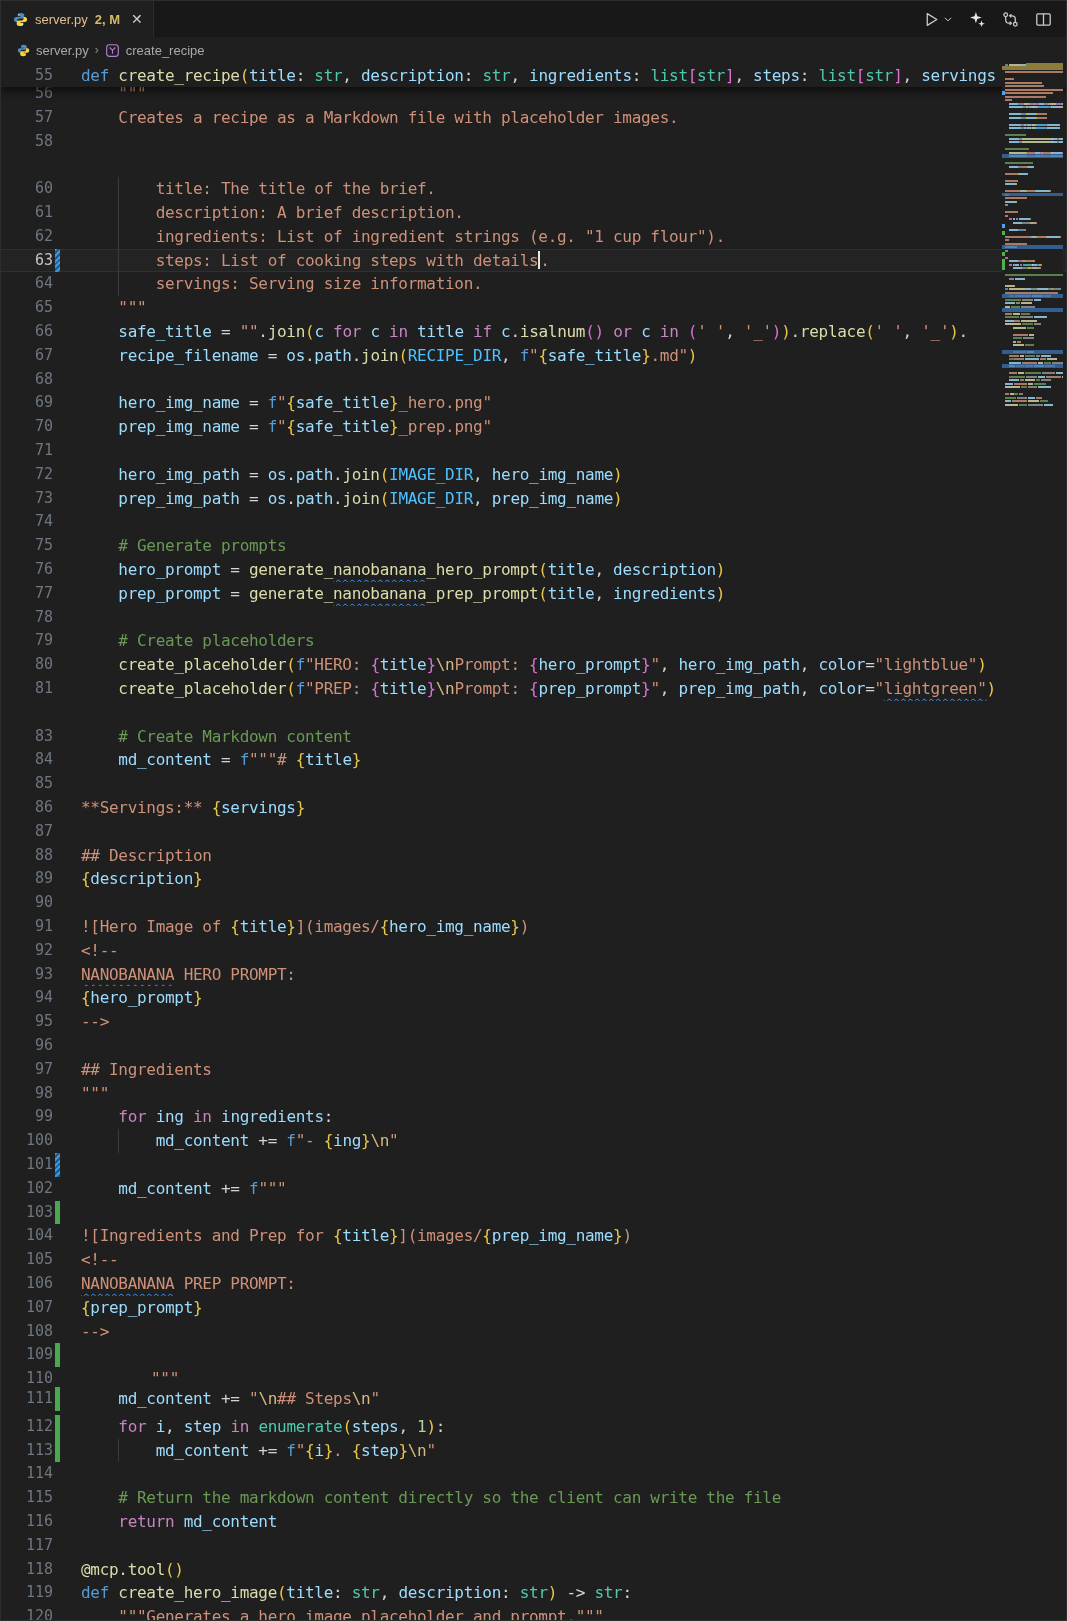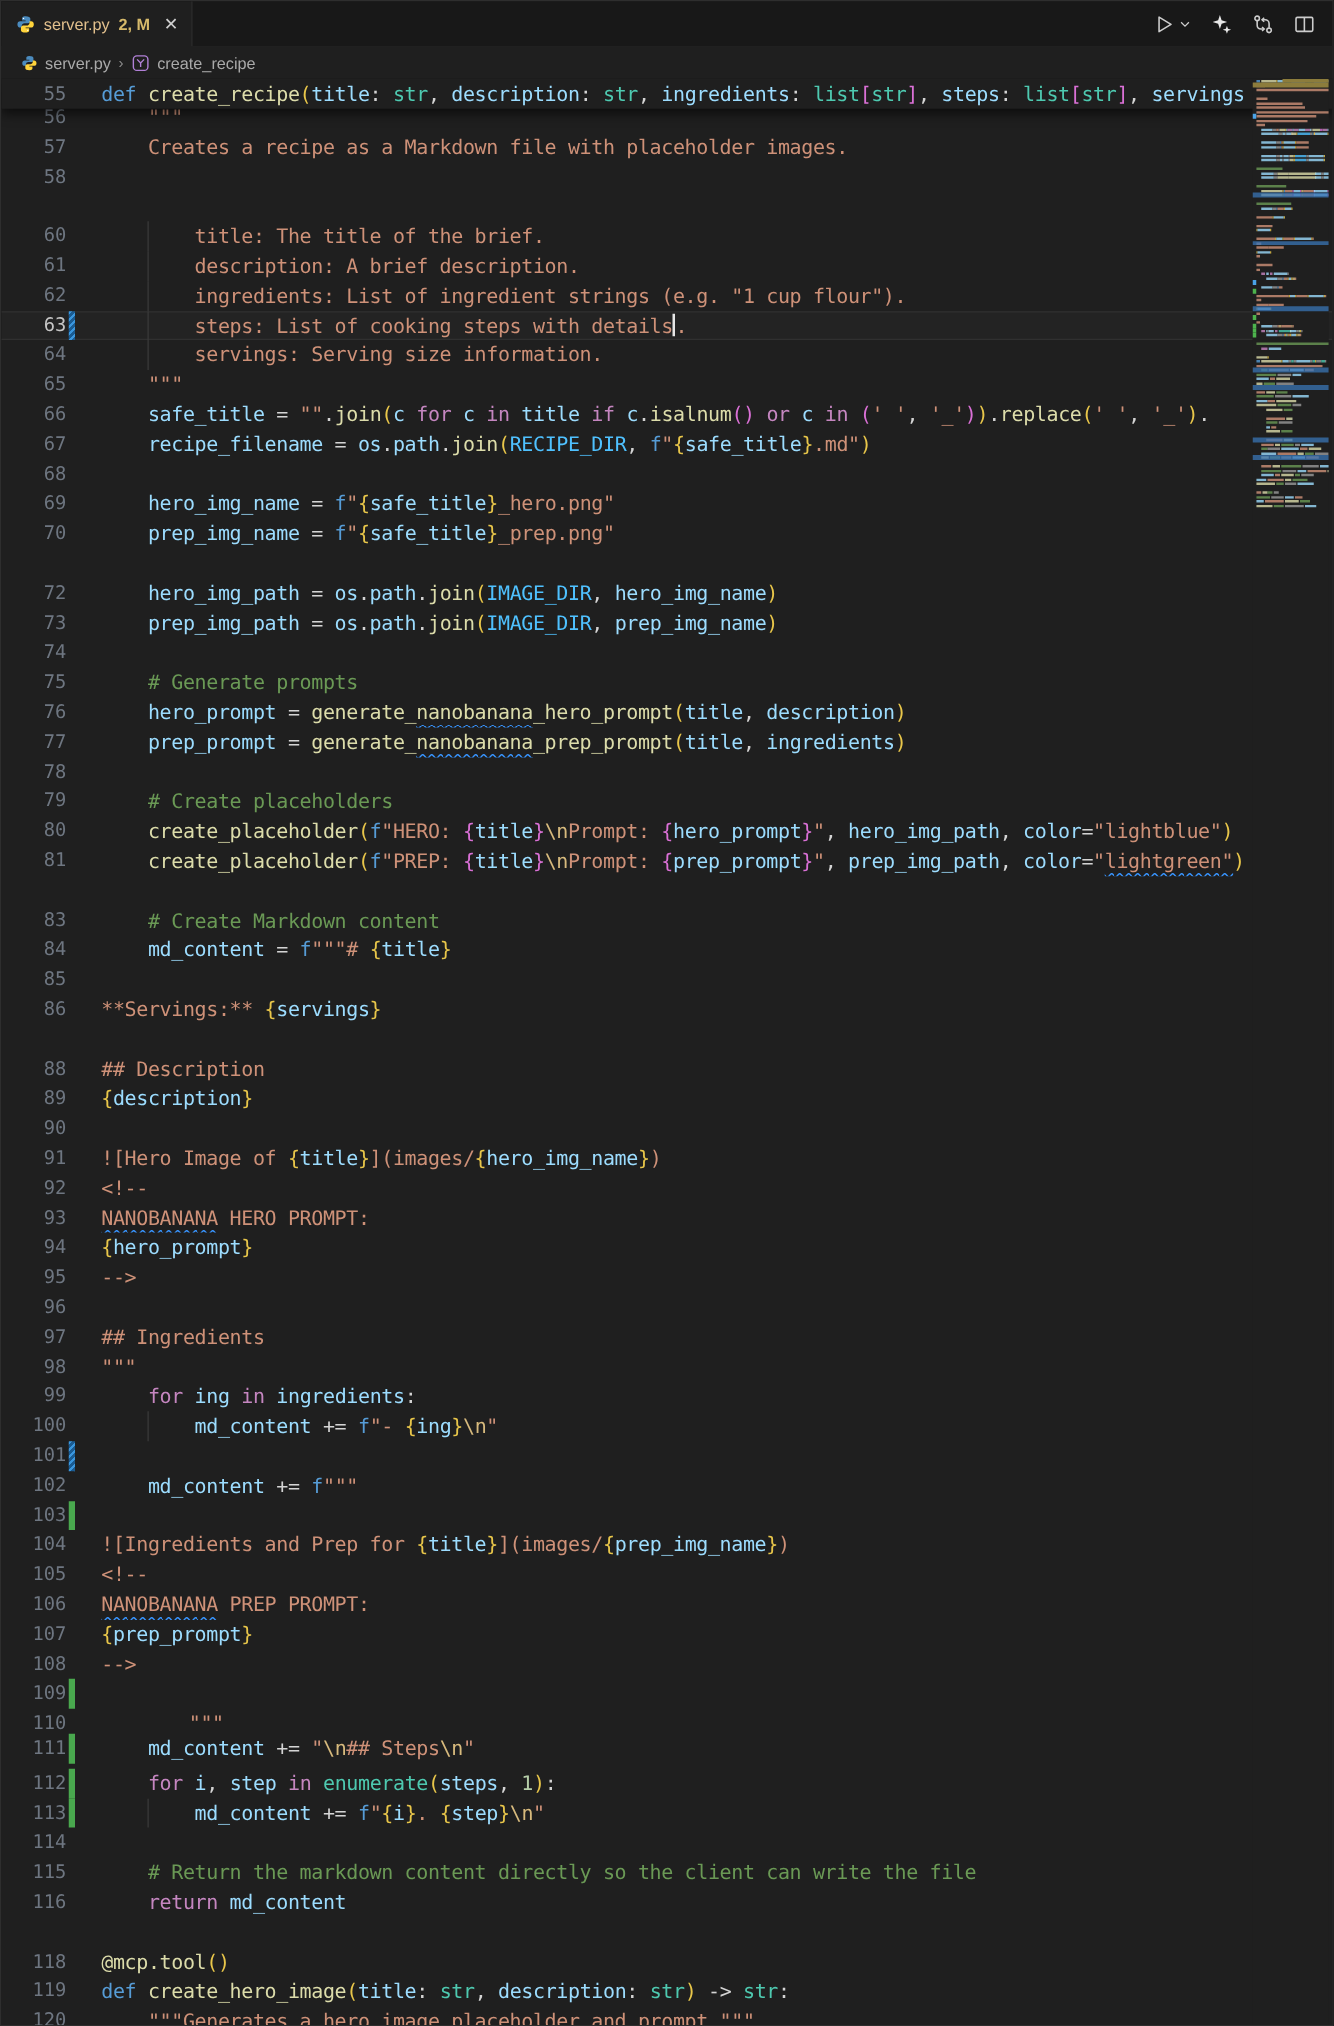--- a/index.html
+++ b/index.html
@@ -198,20 +198,25 @@
         <div class="row" style="top: 328.4px;">
           <span class="ln">69</span>
           <span class="gut"></span>
           <span class="code"><span class="t-pun">    </span><span class="t-var">hero_img_name</span><span class="t-pun"> = </span><span class="t-kw">f</span><span class="t-str">"</span><span class="t-b1">{</span><span class="t-var">safe_title</span><span class="t-b1">}</span><span class="t-str">_hero.png"</span></span>
         </div>
         <div class="row" style="top: 352.2px;">
           <span class="ln">70</span>
           <span class="gut"></span>
           <span class="code"><span class="t-pun">    </span><span class="t-var">prep_img_name</span><span class="t-pun"> = </span><span class="t-kw">f</span><span class="t-str">"</span><span class="t-b1">{</span><span class="t-var">safe_title</span><span class="t-b1">}</span><span class="t-str">_prep.png"</span></span>
         </div>
+        <div class="row" style="top: 376px;">
+          <span class="ln">71</span>
+          <span class="gut"></span>
+          <span class="code"></span>
+        </div>
         <div class="row" style="top: 399.8px;">
           <span class="ln">72</span>
           <span class="gut"></span>
           <span class="code"><span class="t-pun">    </span><span class="t-var">hero_img_path</span><span class="t-pun"> = </span><span class="t-var">os</span><span class="t-pun">.</span><span class="t-var">path</span><span class="t-pun">.</span><span class="t-fn">join</span><span class="t-b1">(</span><span class="t-const">IMAGE_DIR</span><span class="t-pun">, </span><span class="t-var">hero_img_name</span><span class="t-b1">)</span></span>
         </div>
         <div class="row" style="top: 423.6px;">
           <span class="ln">73</span>
           <span class="gut"></span>
           <span class="code"><span class="t-pun">    </span><span class="t-var">prep_img_path</span><span class="t-pun"> = </span><span class="t-var">os</span><span class="t-pun">.</span><span class="t-var">path</span><span class="t-pun">.</span><span class="t-fn">join</span><span class="t-b1">(</span><span class="t-const">IMAGE_DIR</span><span class="t-pun">, </span><span class="t-var">prep_img_name</span><span class="t-b1">)</span></span>
         </div>
@@ -267,20 +272,25 @@
         </div>
         <div class="row" style="top: 709.2px;">
           <span class="ln">85</span>
           <span class="gut"></span>
           <span class="code"></span>
         </div>
         <div class="row" style="top: 733px;">
           <span class="ln">86</span>
           <span class="gut"></span>
           <span class="code"><span class="t-str">**Servings:** </span><span class="t-b1">{</span><span class="t-var">servings</span><span class="t-b1">}</span></span>
+        </div>
+        <div class="row" style="top: 756.8px;">
+          <span class="ln">87</span>
+          <span class="gut"></span>
+          <span class="code"></span>
         </div>
         <div class="row" style="top: 780.6px;">
           <span class="ln">88</span>
           <span class="gut"></span>
           <span class="code"><span class="t-str">## Description</span></span>
         </div>
         <div class="row" style="top: 804.4px;">
           <span class="ln">89</span>
           <span class="gut"></span>
           <span class="code"><span class="t-b1">{</span><span class="t-var">description</span><span class="t-b1">}</span></span>
@@ -426,20 +436,25 @@
         </div>
         <div class="row" style="top: 1423.2px;">
           <span class="ln">115</span>
           <span class="gut"></span>
           <span class="code"><span class="t-cmt">    # Return the markdown content directly so the client can write the file</span></span>
         </div>
         <div class="row" style="top: 1447px;">
           <span class="ln">116</span>
           <span class="gut"></span>
           <span class="code"><span class="t-pun">    </span><span class="t-ctrl">return</span><span class="t-pun"> </span><span class="t-var">md_content</span></span>
+        </div>
+        <div class="row" style="top: 1470.8px;">
+          <span class="ln">117</span>
+          <span class="gut"></span>
+          <span class="code"></span>
         </div>
         <div class="row" style="top: 1494.6px;">
           <span class="ln">118</span>
           <span class="gut"></span>
           <span class="code"><span class="t-fn">@mcp.tool</span><span class="t-b1">()</span></span>
         </div>
         <div class="row" style="top: 1518.4px;">
           <span class="ln">119</span>
           <span class="gut"></span>
           <span class="code"><span class="t-kw">def</span><span class="t-pun"> </span><span class="t-fn">create_hero_image</span><span class="t-b1">(</span><span class="t-var">title</span><span class="t-pun">: </span><span class="t-cls">str</span><span class="t-pun">, </span><span class="t-var">description</span><span class="t-pun">: </span><span class="t-cls">str</span><span class="t-b1">)</span><span class="t-pun"> -&gt; </span><span class="t-cls">str</span><span class="t-pun">:</span></span>

